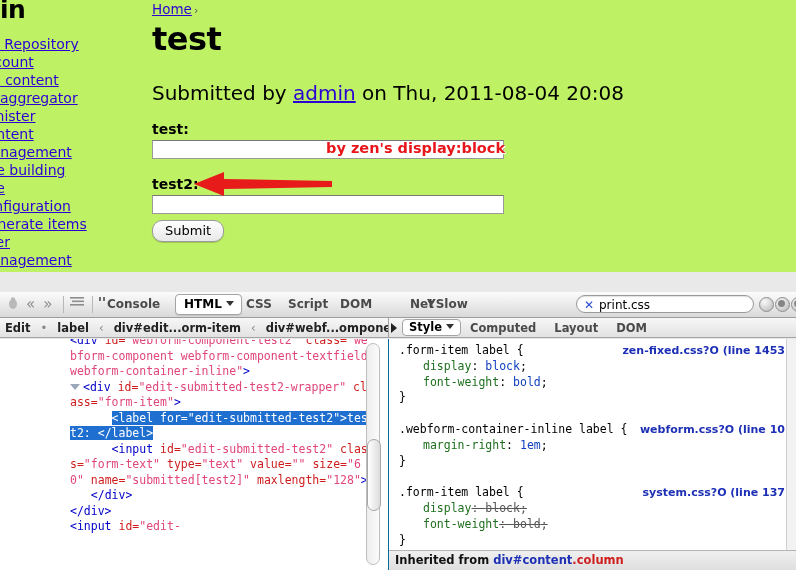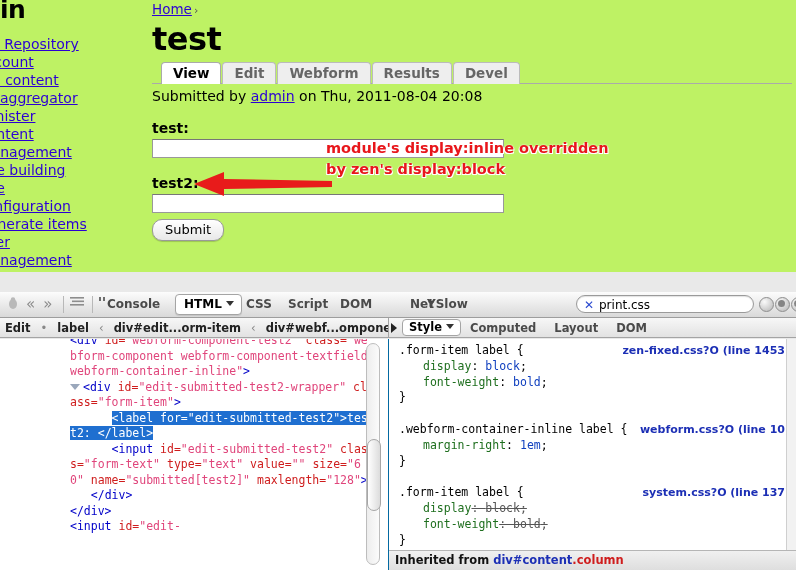--- a/index.html
+++ b/index.html
@@ -66,21 +66,21 @@
     margin-right: 1px;
     position: relative; top: 1px;
     line-height: 16px;
   }
   .tab.active {
     background: #ffffff; color: #000; border-color: #aaa;
     top: 1px; z-index: 3;
   }
 
   .submitted {
-    font-size: 14px; color: #000; margin-top: 4px;
+    font-size: 20px; color: #000; margin-top: 24px;
   }
   .submitted a { color: #2b00d4; text-decoration: underline; }
 
   .form-label {
     font-size: 14px; font-weight: bold; color: #000;
     margin-top: 16px;
   }
   .form-label.tight { margin-top: 17px; }
   .text-input {
     display: block; width: 352px; height: 19px;
@@ -317,23 +317,20 @@
       </ul>
     </div>
 
     <div id="content-col">
       <div class="breadcrumb">
         <a href="#">Home</a><span class="sep">›</span>
       </div>
 
       <div class="page-title">test</div>
 
-      <div class="tabs">
-        <span class="tab active">View</span><span class="tab">Edit</span><span class="tab">Webform</span><span class="tab">Results</span><span class="tab">Devel</span>
-      </div>
 
       <div class="submitted">
         <span>Submitted by</span>
         <a href="#">admin</a>
         <span>on Thu, 2011-08-04 20:08</span>
       </div>
 
       <div class="form-label">test:</div>
       <input class="text-input" type="text" value="" style="">
 
@@ -341,21 +338,20 @@
       <input class="text-input" type="text" value="" style="">
 
       <button class="submit-btn">Submit</button>
     </div>
 
     <svg id="arrow" width="140" height="28" viewBox="0 0 140 28">
       <path d="M0 14 L30 2 L30 9 L138 11 L138 17 L30 19 L30 26 Z" fill="#e81b1b"></path>
     </svg>
 
     <div id="annotation">
-      <div>module's display:inline overridden</div>
       <div>by zen's display:block</div>
     </div>
   </div>
 
   <div id="page-scroll">
     <div class="thumb"></div>
     <div class="arrows">
       <span class="tri left"></span>
       <span class="tri right"></span>
     </div>

